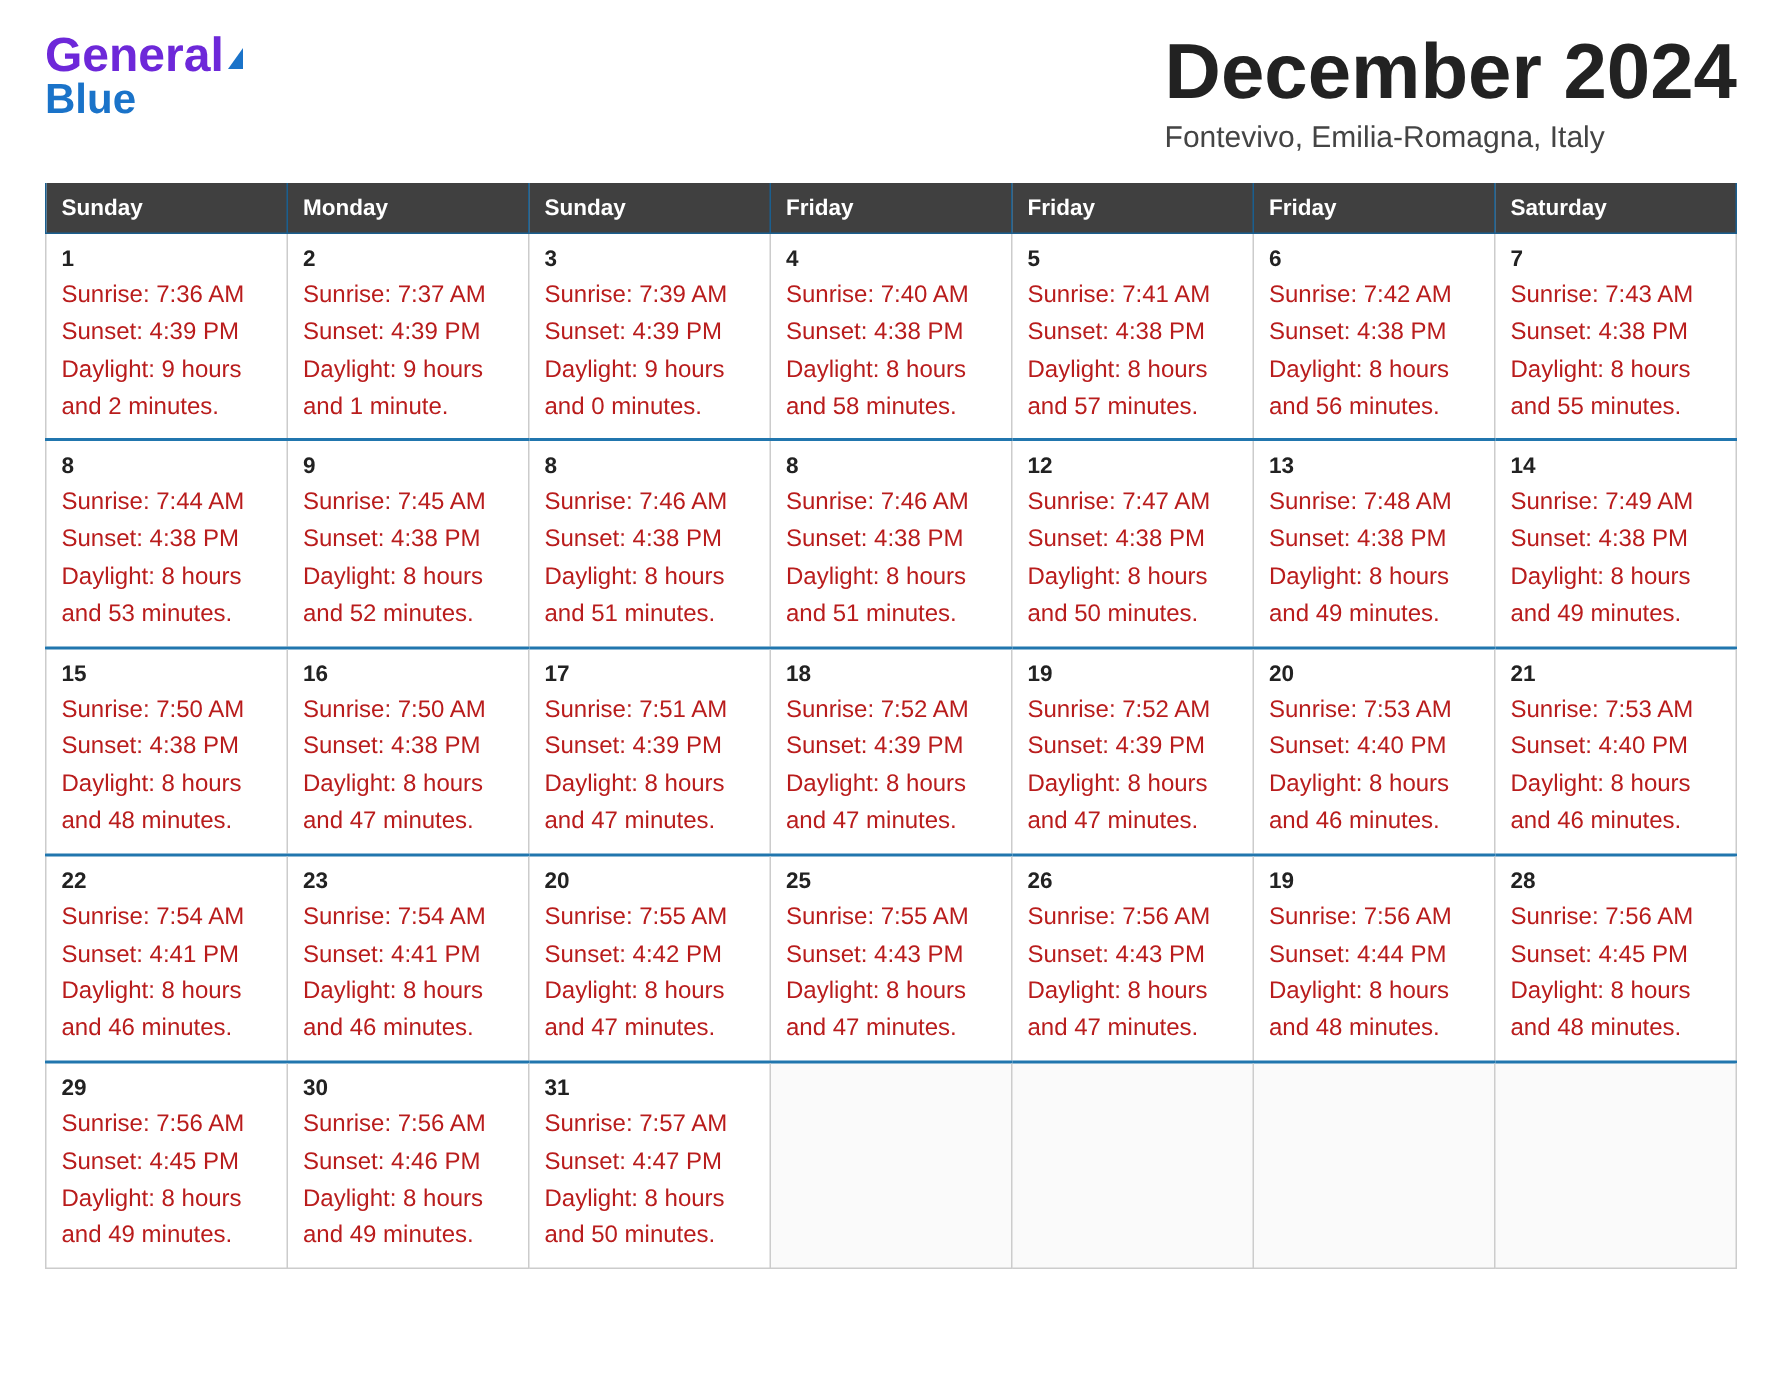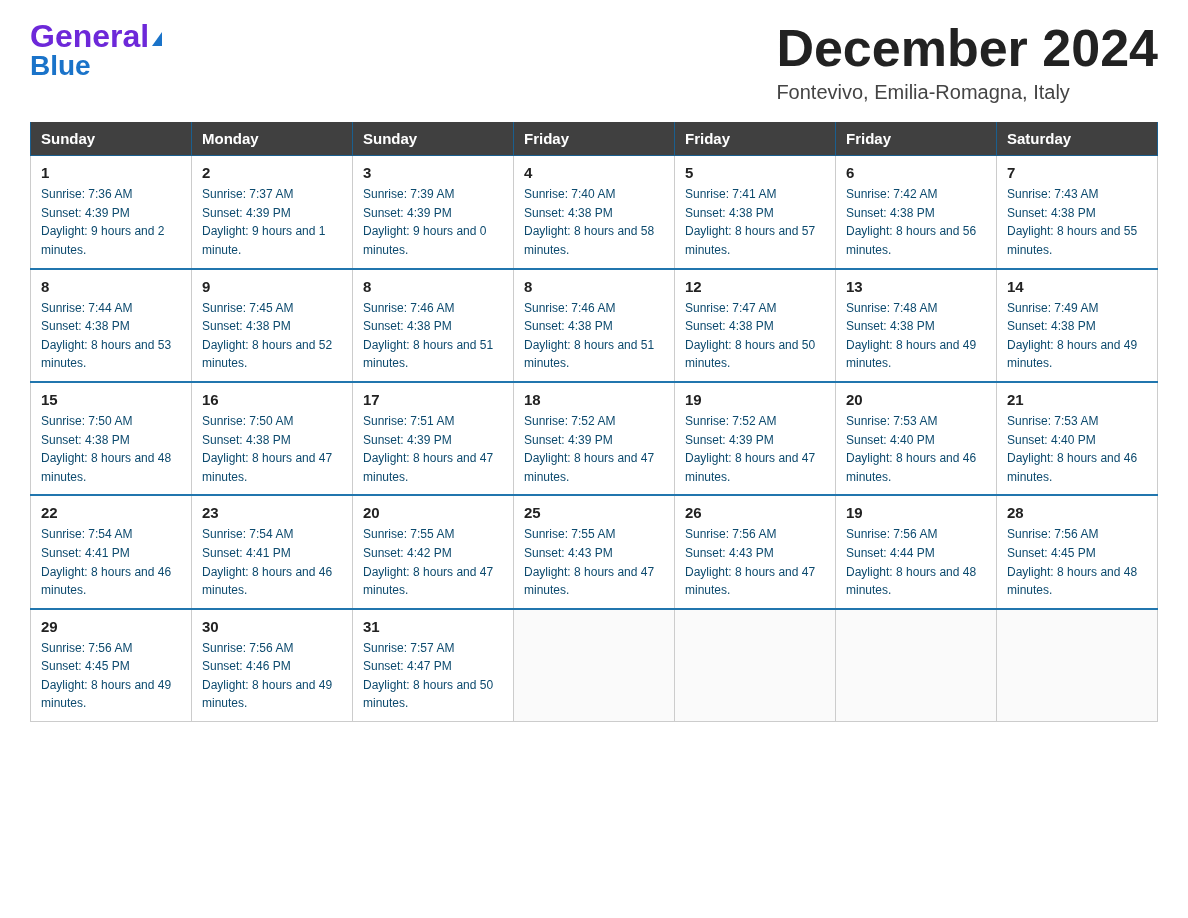--- a/index.html
+++ b/index.html
@@ -85,23 +85,23 @@
       background: #fafafa;
     }
     .day-number {
       font-size: 15px;
       font-weight: bold;
       color: #222222;
       display: block;
       margin-bottom: 4px;
     }
     .day-info {
-      font-size: 12px;
+      font-size: 16px;
       line-height: 1.55;
-      color: #0c4a6e;
+      color: #b91c1c;
     }
     tr td {
       border-top: 2px solid #2176ae;
     }
     tr:first-child td {
       border-top: none;
     }
     thead tr th {
       border-top: none;
     }

